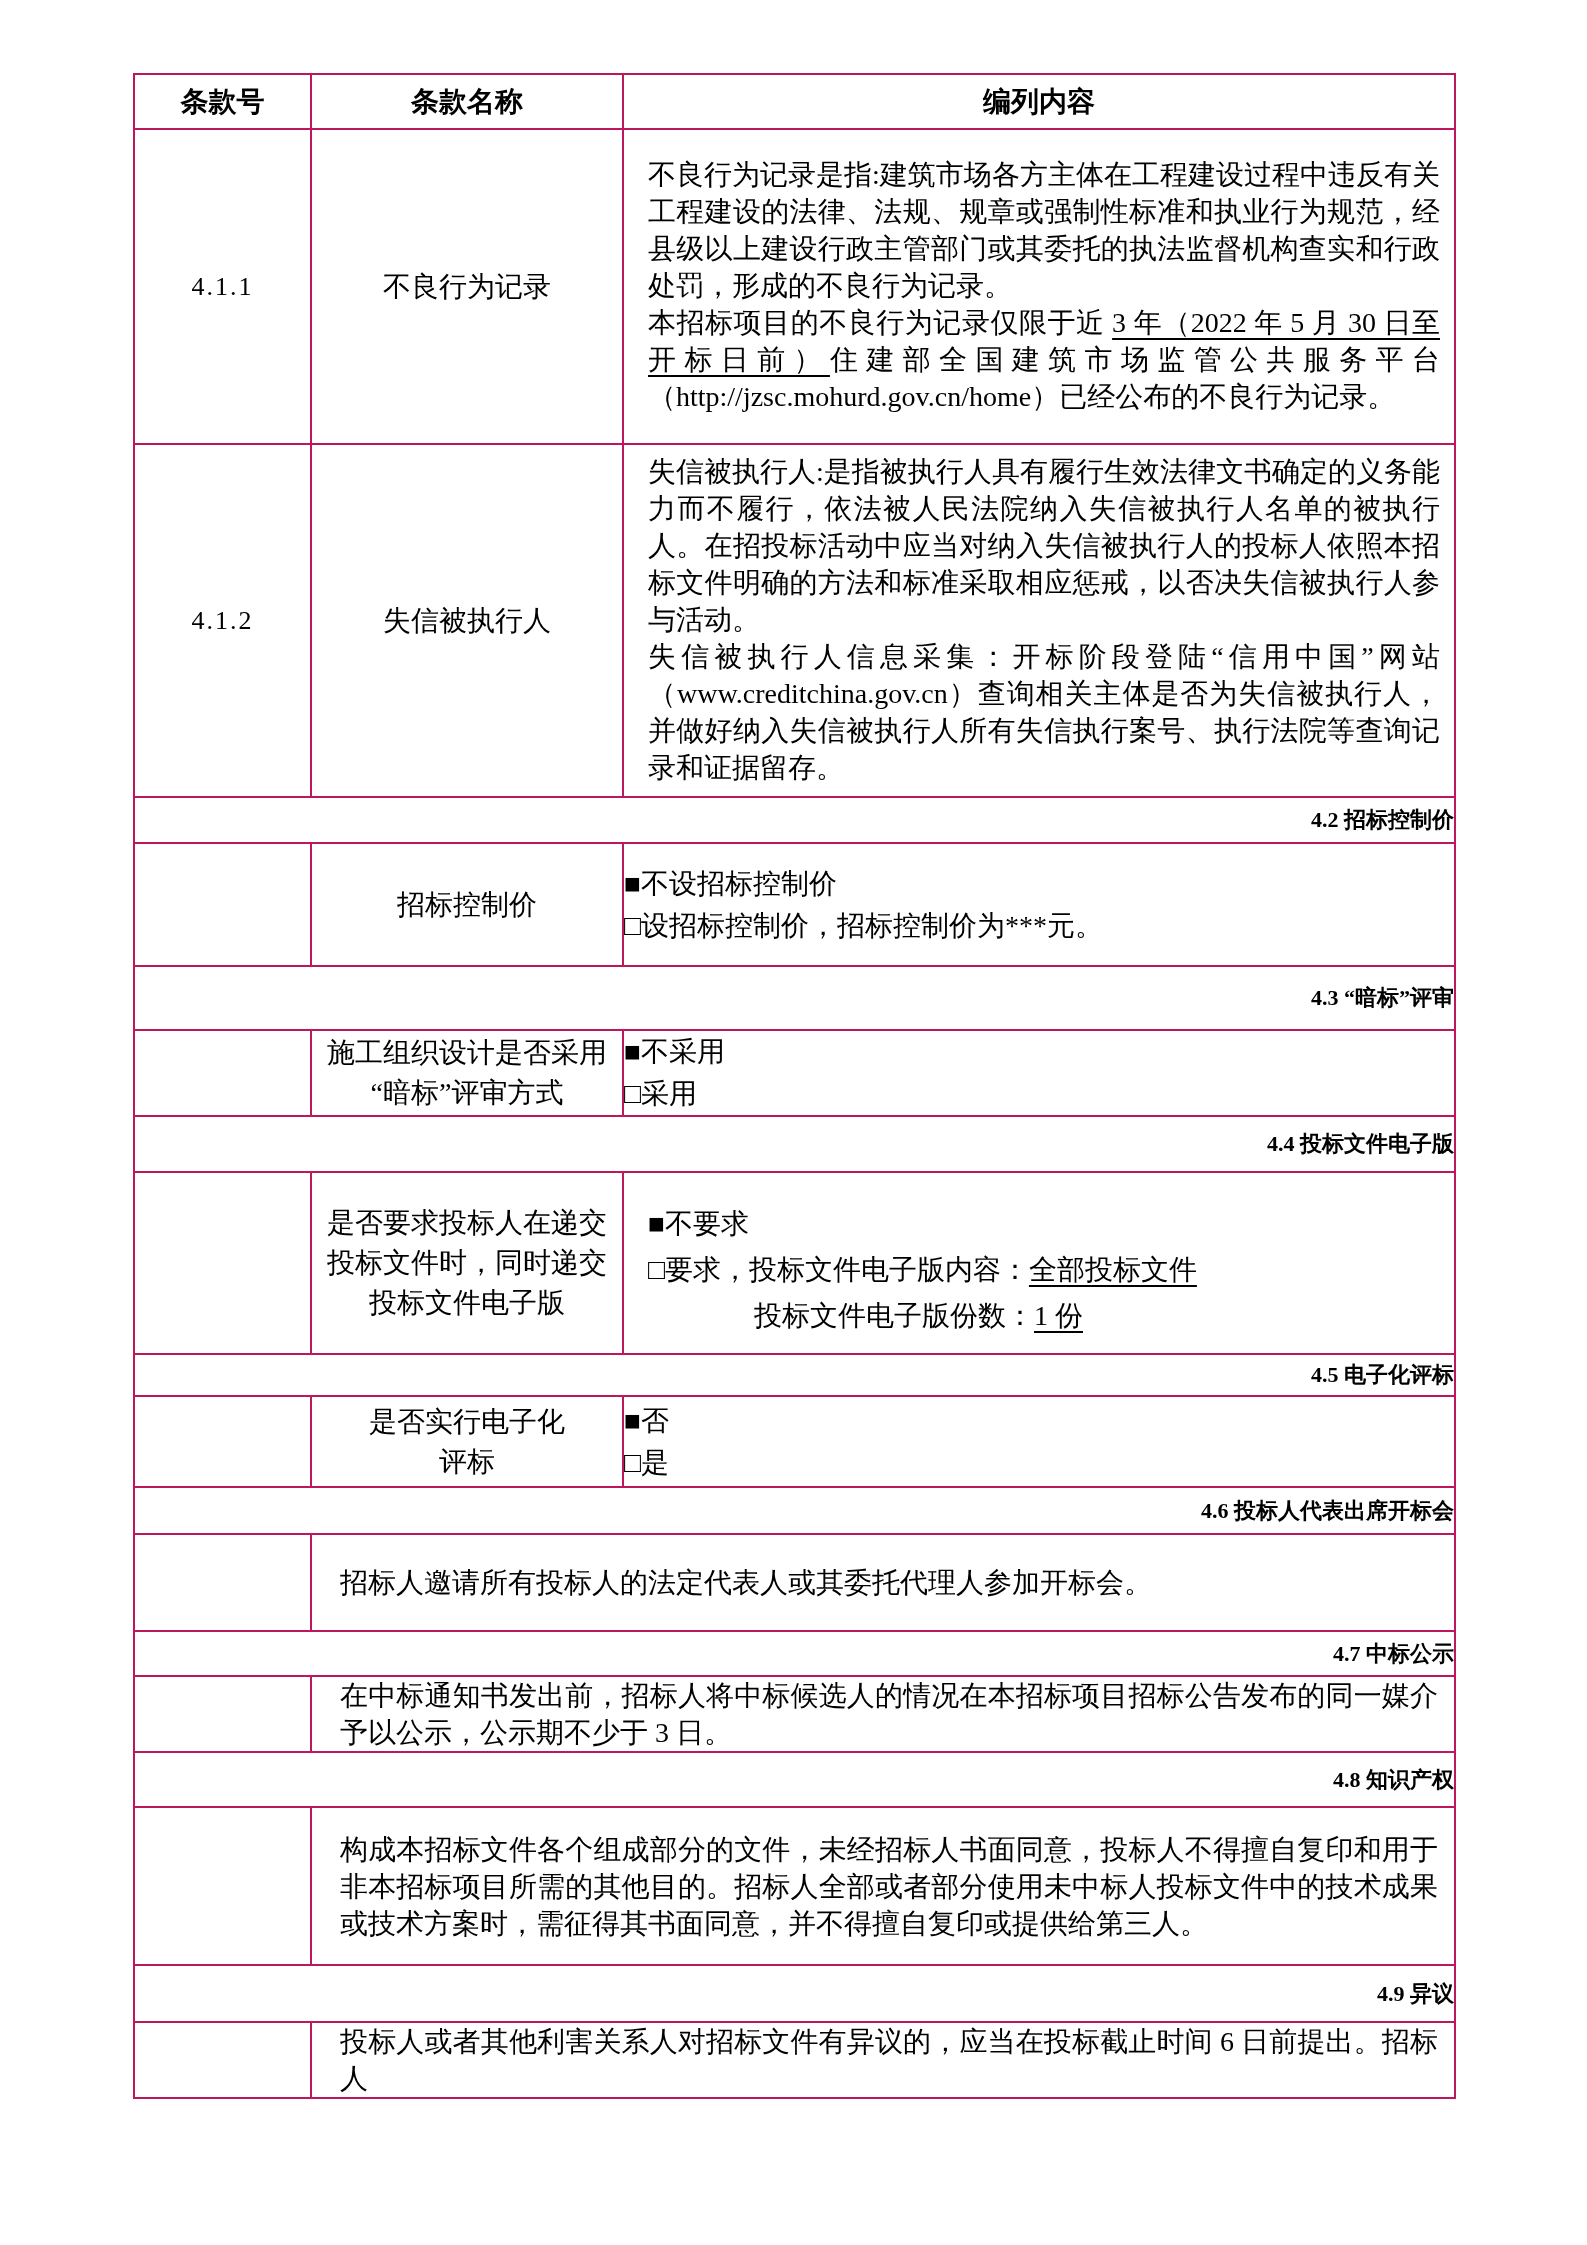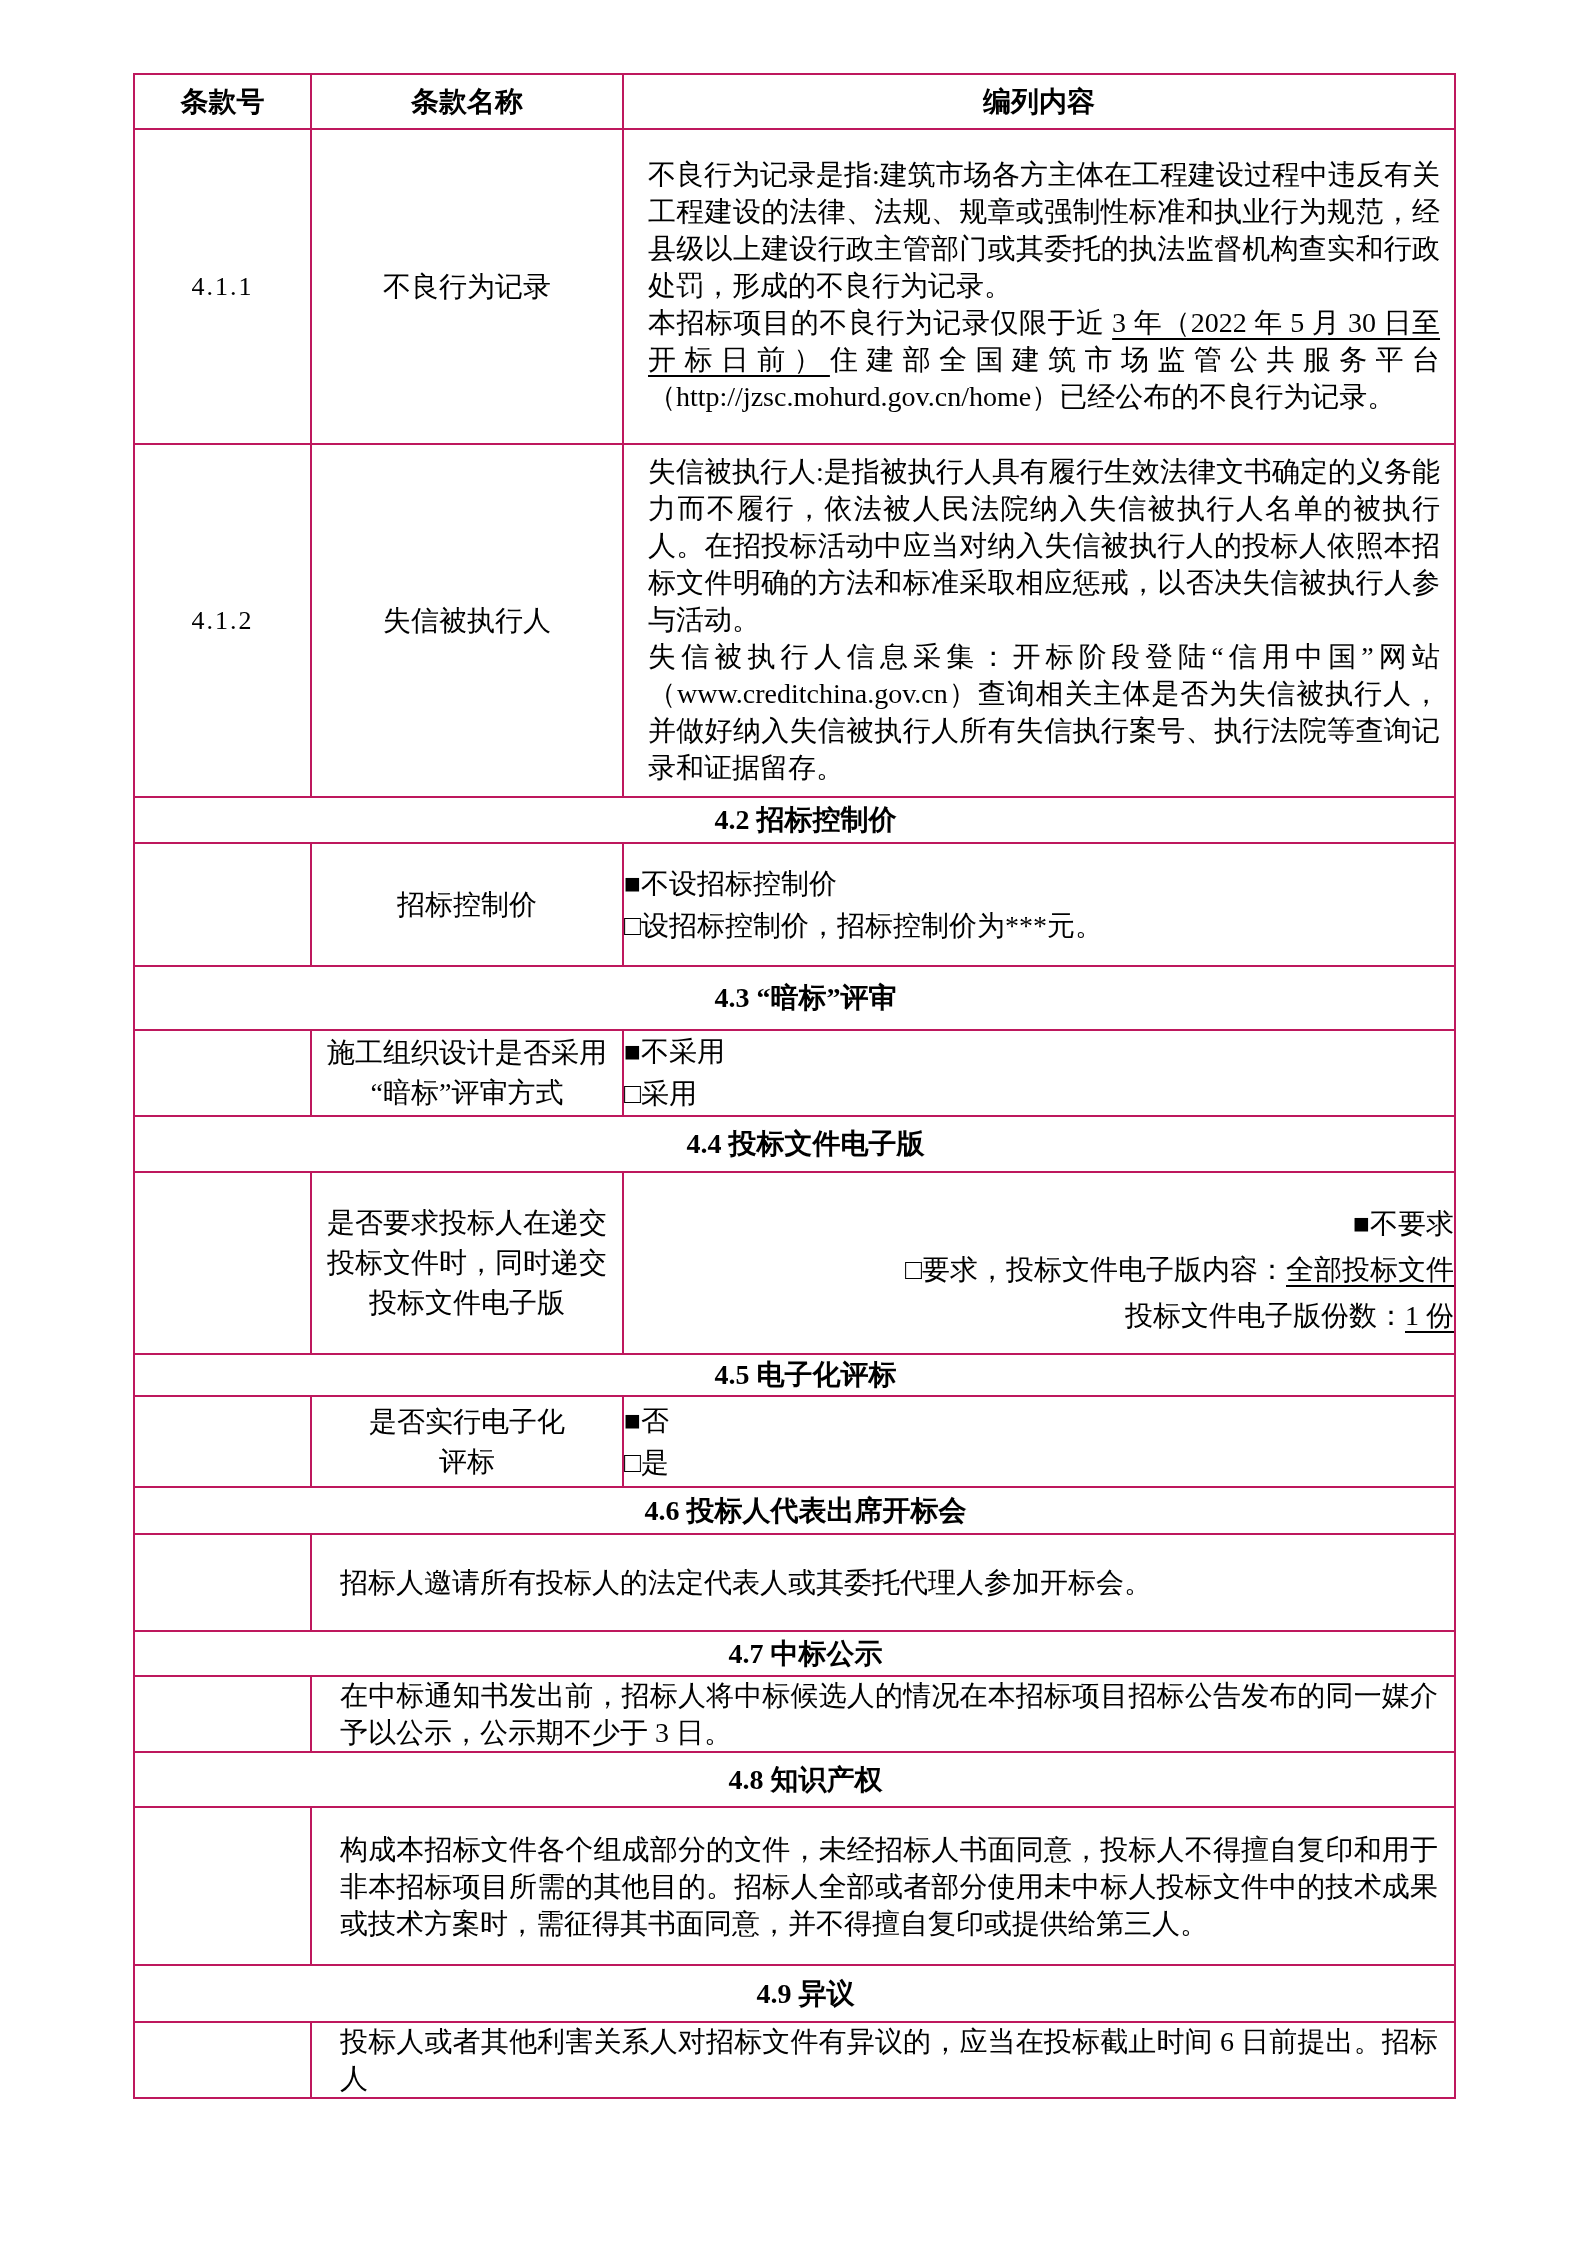--- a/index.html
+++ b/index.html
@@ -43,36 +43,35 @@
   }
   td.content {
     font-size: 28px;
     line-height: 37px;
     text-align: justify;
     vertical-align: top;
     padding: 8px 14px 10px 24px;
   }
   td.content p { margin: 0; }
   td.section {
-    font-size: 28px;
+    font-size: 22px;
     font-weight: bold;
     padding-left: 22px;
-    text-align: center;
+    text-align: right;
   }
   td.opts {
     font-size: 28px;
     vertical-align: middle;
   }
   td.opts .opt { line-height: 42px; white-space: nowrap; }
   td.opts-top {
     font-size: 28px;
     padding-left: 24px;
     padding-top: 13px;
     vertical-align: top;
-    text-align: right;
   }
   td.opts-top .opt { line-height: 46px; white-space: nowrap; }
   .opt .box { display: inline-block; }
   .indent { margin-left: 106px; }
   td.merged {
     font-size: 28px;
     line-height: 37px;
     padding: 0 16px 0 28px;
     text-align: justify;
     vertical-align: middle;

